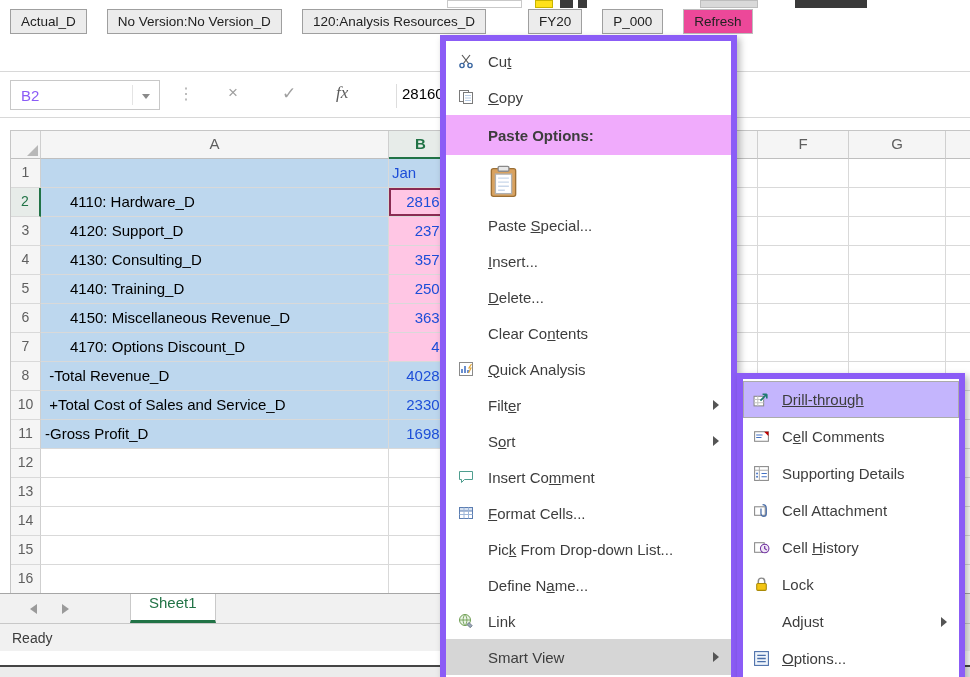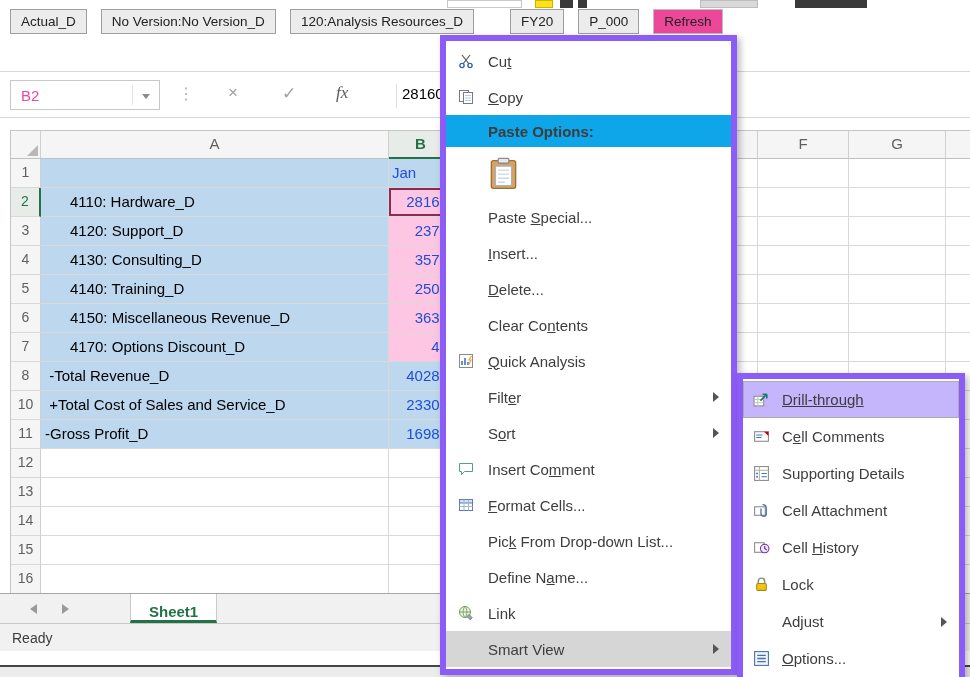--- a/index.html
+++ b/index.html
@@ -10,30 +10,30 @@
   
   .sliver{position:absolute;top:0;left:0;width:970px;height:8px}
   .sliver div{position:absolute;top:0;height:8px}
   .sl-box{background:#fff;border:1px solid #c9c9c9}
   .sl-yellow{background:#ffe11a;border:1px solid #c9b400}
   .sl-dark{background:#3a3a3a}
   .sl-gray{background:#d9d9d9;border:1px solid #bdbdbd}
 
   
   .pov{position:absolute;top:9px;left:10px;height:26px;display:flex;align-items:flex-start}
-  .pov-btn{height:25px;display:flex;align-items:center;padding:0 10px;margin-right:14px;
+  .pov-btn{height:25px;display:flex;align-items:center;padding:0 10px;margin-right:20px;
            background:#ececec;border:1px solid #9f9f9f;font-size:13.5px;color:#222;white-space:nowrap;cursor:default}
   .pov-3{margin-left:22px}
   .pov-5{background:#ec4899;border-color:#bdbdbd}
 
   
   .fxrow{position:absolute;top:71px;left:0;width:970px;height:47px;background:#fff;
          border-top:1px solid #d8d8d8;border-bottom:1px solid #d8d8d8}
   .namebox{position:absolute;left:10px;top:8px;width:150px;height:30px;border:1px solid #c8c8c8;
-           display:flex;align-items:center;padding-left:10px;font-size:15px;color:#ec4899}
+           display:flex;align-items:center;padding-left:10px;font-size:15px;color:#8b5cf6}
   .nb-caret{position:absolute;right:9px;top:13px;width:0;height:0;
             border-left:4px solid transparent;border-right:4px solid transparent;border-top:5px solid #8a8a8a}
   .nb-sep{position:absolute;right:26px;top:4px;bottom:4px;width:1px;background:#e4e4e4}
   .fx-dots{position:absolute;left:178px;top:12px;color:#b0b0b0;font-size:16px}
   .fx-x{position:absolute;left:228px;top:11px;color:#a0a0a0;font-size:17px}
   .fx-ok{position:absolute;left:282px;top:11px;color:#a0a0a0;font-size:17px}
   .fx-fx{position:absolute;left:336px;top:11px;color:#5a5a5a;font-size:17px;
          font-family:"Liberation Serif",serif;font-style:italic}
   .fx-sep{position:absolute;left:396px;top:12px;height:24px;width:1px;background:#ddd}
   .fx-val{position:absolute;left:402px;top:13px;font-size:15px;color:#000;white-space:nowrap}
@@ -60,39 +60,39 @@
   .selcell{box-shadow:inset 0 0 0 2px #8a2b52}
 
   
   .tabstrip{position:absolute;top:593px;left:0;width:970px;height:30px;background:#f1f1f1;
             border-top:1px solid #a6a6a6}
   .tab-nav{position:absolute;top:10px;width:0;height:0}
   .tri-l{left:30px;border-top:5px solid transparent;border-bottom:5px solid transparent;border-right:7px solid #9a9a9a}
   .tri-r{left:62px;border-top:5px solid transparent;border-bottom:5px solid transparent;border-left:7px solid #9a9a9a}
   .sheet-tab{position:absolute;left:130px;top:0;height:29px;padding:0 18px;background:#fff;
              border-left:1px solid #c9c9c9;border-right:1px solid #c9c9c9;border-bottom:3px solid #217346;
-             display:flex;align-items:flex-end;font-size:15px;font-weight:bold;color:#217346;cursor:pointer}
+             display:flex;align-items:flex-start;font-size:15px;font-weight:normal;color:#217346;cursor:pointer}
 
   
   .statusbar{position:absolute;top:623px;left:0;width:970px;height:28px;background:#f1f1f1;
              border-top:1px solid #c8c8c8;display:flex;align-items:center;padding-left:12px;
              font-size:14px;color:#3c3c3c}
   .bottom-line{position:absolute;top:665px;left:0;width:970px;height:2px;background:#454545;z-index:2}
   .bottom-gray{position:absolute;top:667px;left:0;width:970px;height:10px;background:#ececec;z-index:2}
 
   
   .menu{position:absolute;background:#fff;border:6px solid #8b5cf6;box-shadow:3px 3px 7px rgba(0,0,0,.28);
         padding:2px 0;z-index:20}
   #ctxMenu{left:440px;top:35px;width:297px}
   #svMenu{left:737px;top:373px;width:228px;z-index:21}
   .mi{position:relative;display:flex;align-items:center;height:36px;cursor:default}
   #svMenu .mi{height:37px}
   .mi.hl{background:#d6d6d6}
   .mi.hl2{background:#c4b5fd;box-shadow:inset 0 0 0 1px #ababab}
-  .mi-header{height:32px;background:#0ea5e9}
+  .mi-header{height:40px;background:#f0abfc}
   .mi-header .mi-lb{font-weight:bold}
   .mi-paste{height:52px}
   .mi-ic{width:20px;margin-left:10px;flex:0 0 20px;display:flex;align-items:center;justify-content:center}
   .mi-ic svg{width:16px;height:16px;display:block}
   #svMenu .mi-ic{width:18px;flex-basis:18px;margin-left:9px}
   #svMenu .mi-ic svg{width:17px;height:17px}
   .mi-paste .mi-ic{margin-left:42px;width:30px;flex-basis:30px}
   .mi-paste .mi-ic svg{width:27px;height:33px}
   .mi-lb{margin-left:12px;font-size:15px;color:#3d3d3d;white-space:nowrap}
   #svMenu .mi-lb{margin-left:12px}

